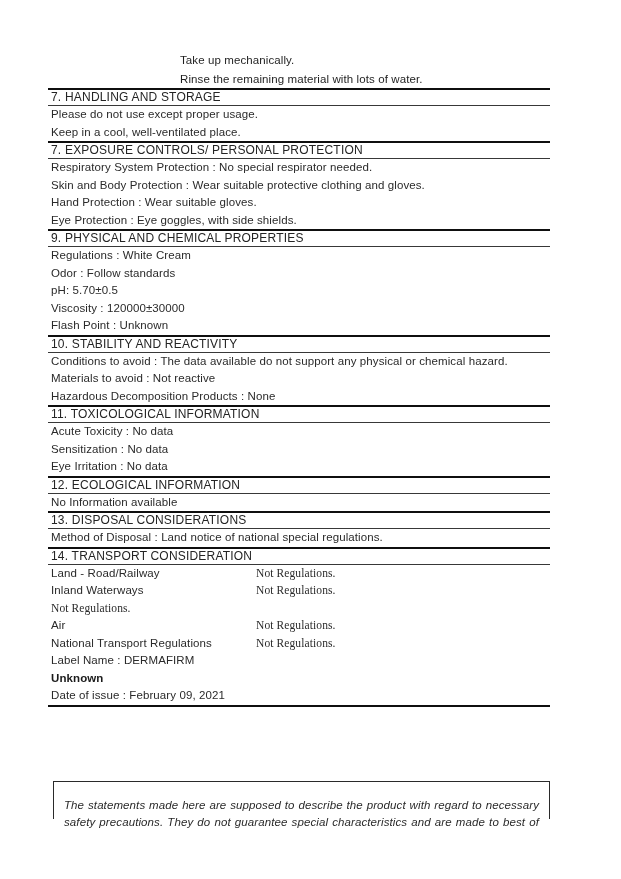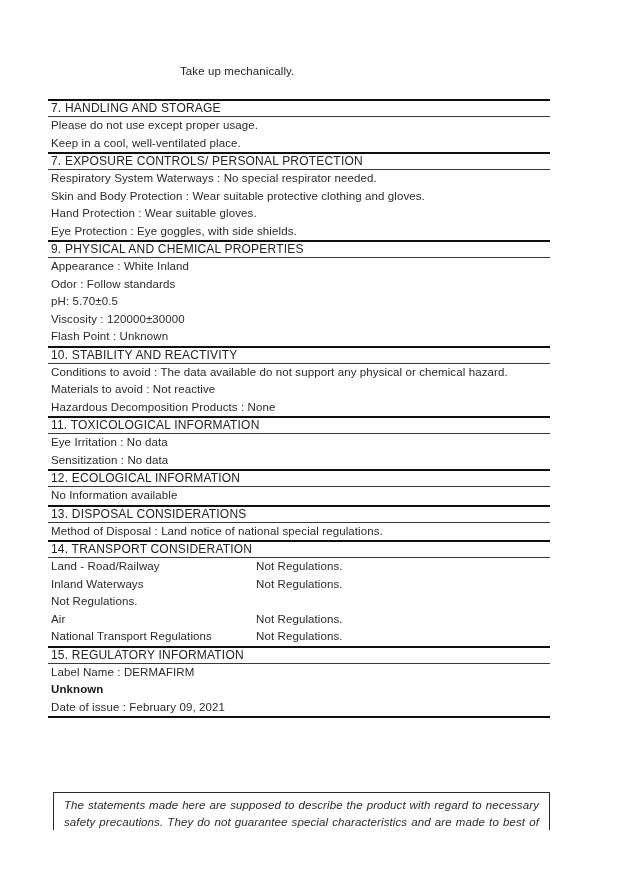--- a/index.html
+++ b/index.html
@@ -12,21 +12,20 @@
     height: 879px;
     position: relative;
     font-family: "Liberation Sans", "DejaVu Sans", sans-serif;
     color: #1f1f1f;
     overflow: hidden;
   }
   .page {
     position: absolute;
     inset: 0;
     background: #ffffff;
-    margin-top: 11px;
   }
   
   .intro-block {
     position: absolute;
     left: 180px;
     top: 51px;
     font-size: 11.5px;
     line-height: 19px;
     letter-spacing: 0.1px;
     white-space: nowrap;
@@ -58,106 +57,109 @@
   }
   .pair-row {
     display: flex;
   }
   .pair-label {
     width: 205px;
     flex: 0 0 auto;
   }
   .pair-value {
     flex: 1 1 auto;
+    font-family: Liberation Serif, serif;
   }
   .bold-row {
     font-weight: bold;
     color: #1a1a1a;
   }
   .sec:last-child .sec-body {
     border-bottom: 2.5px solid #0f0f0f;
   }
   
   .footer-box {
     position: absolute;
     left: 53px;
     top: 781px;
     width: 497px;
     height: 38px;
     border-top: 1.5px solid #2a2a2a;
     border-left: 1.5px solid #2a2a2a;
     border-right: 1.5px solid #2a2a2a;
     border-bottom: none;
-    padding: 4px 10px 0 10px;
+    padding: 15px 10px 0 10px;
     box-sizing: border-box;
   }
   .footer-line {
     font-style: italic;
     font-size: 11.5px;
     line-height: 17px;
     letter-spacing: 0.1px;
     text-align: justify;
     text-align-last: justify;
     color: #2a2a2a;
   }
 </style>
 </head>
 <body>
 
 <div class="page">
 
   <div class="intro-block">
     <div>Take up mechanically.</div>
+    <div>Rinse the remaining material with lots of water.</div>
   </div>
 
   <div class="doc">
 
     <div class="sec">
       <div class="sec-header">7. HANDLING AND STORAGE</div>
       <div class="sec-body">
         <div class="sec-row">Please do not use except proper usage.</div>
         <div class="sec-row">Keep in a cool, well-ventilated place.</div>
       </div>
     </div>
 
     <div class="sec">
       <div class="sec-header">7. EXPOSURE CONTROLS/ PERSONAL PROTECTION</div>
       <div class="sec-body">
-        <div class="sec-row">Respiratory System Waterways : No special respirator needed.</div>
+        <div class="sec-row">Respiratory System Protection : No special respirator needed.</div>
         <div class="sec-row">Skin and Body Protection : Wear suitable protective clothing and gloves.</div>
         <div class="sec-row">Hand Protection : Wear suitable gloves.</div>
         <div class="sec-row">Eye Protection : Eye goggles, with side shields.</div>
       </div>
     </div>
 
     <div class="sec">
       <div class="sec-header">9. PHYSICAL AND CHEMICAL PROPERTIES</div>
       <div class="sec-body">
-        <div class="sec-row">Appearance : White Inland</div>
+        <div class="sec-row">Regulations : White Cream</div>
         <div class="sec-row">Odor : Follow standards</div>
         <div class="sec-row">pH: 5.70±0.5</div>
         <div class="sec-row">Viscosity : 120000±30000</div>
         <div class="sec-row">Flash Point : Unknown</div>
       </div>
     </div>
 
     <div class="sec">
       <div class="sec-header">10. STABILITY AND REACTIVITY</div>
       <div class="sec-body">
         <div class="sec-row">Conditions to avoid : The data available do not support any physical or chemical hazard.</div>
         <div class="sec-row">Materials to avoid : Not reactive</div>
         <div class="sec-row">Hazardous Decomposition Products : None</div>
       </div>
     </div>
 
     <div class="sec">
       <div class="sec-header">11. TOXICOLOGICAL INFORMATION</div>
       <div class="sec-body">
+        <div class="sec-row">Acute Toxicity : No data</div>
+        <div class="sec-row">Sensitization : No data</div>
         <div class="sec-row">Eye Irritation : No data</div>
-        <div class="sec-row">Sensitization : No data</div>
       </div>
     </div>
 
     <div class="sec">
       <div class="sec-header">12. ECOLOGICAL INFORMATION</div>
       <div class="sec-body">
         <div class="sec-row">No Information available</div>
       </div>
     </div>
 
@@ -187,21 +189,20 @@
           <span class="pair-value">Not Regulations.</span>
         </div>
         <div class="sec-row pair-row">
           <span class="pair-label">National Transport Regulations</span>
           <span class="pair-value">Not Regulations.</span>
         </div>
       </div>
     </div>
 
     <div class="sec">
-      <div class="sec-header">15. REGULATORY INFORMATION</div>
       <div class="sec-body">
         <div class="sec-row">Label Name : DERMAFIRM</div>
       </div>
     </div>
 
     <div class="sec">
       <div class="sec-body">
         <div class="sec-row bold-row">Unknown</div>
         <div class="sec-row">Date of issue : February 09, 2021</div>
       </div>

